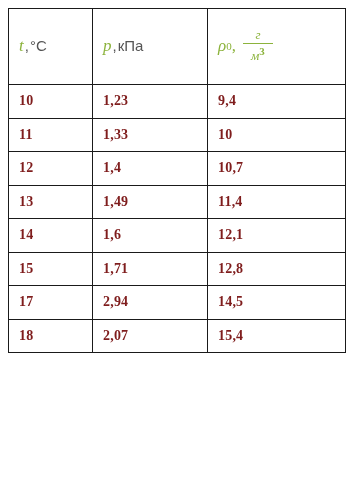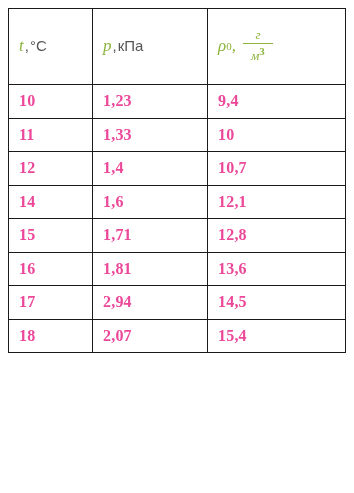--- a/index.html
+++ b/index.html
@@ -42,22 +42,22 @@
   col.c1 { width: 84px; }
   col.c2 { width: 115px; }
   col.c3 { width: 138px; }
 
   thead th {
     height: 75px;
     font-weight: normal;
   }
   tbody td {
     height: 32.5px;
-    font-size: 16px;
-    color: #ec4899;
+    font-size: 14px;
+    color: #7f1d1d;
     font-weight: bold;
     letter-spacing: 0.2px;
   }
 
   
   .hdr {
     display: flex;
     align-items: center;
     font-size: 16px;
     line-height: 1.1;
@@ -173,33 +173,33 @@
             <td>11</td>
             <td>1,33</td>
             <td>10</td>
           </tr>
           <tr>
             <td>12</td>
             <td>1,4</td>
             <td>10,7</td>
           </tr>
           <tr>
+            <td>13</td>
+            <td>1,49</td>
+            <td>11,4</td>
+          </tr>
+          <tr>
             <td>14</td>
             <td>1,6</td>
             <td>12,1</td>
           </tr>
           <tr>
             <td>15</td>
             <td>1,71</td>
             <td>12,8</td>
-          </tr>
-          <tr>
-            <td>16</td>
-            <td>1,81</td>
-            <td>13,6</td>
           </tr>
           <tr>
             <td>17</td>
             <td>2,94</td>
             <td>14,5</td>
           </tr>
           <tr>
             <td>18</td>
             <td>2,07</td>
             <td>15,4</td>

